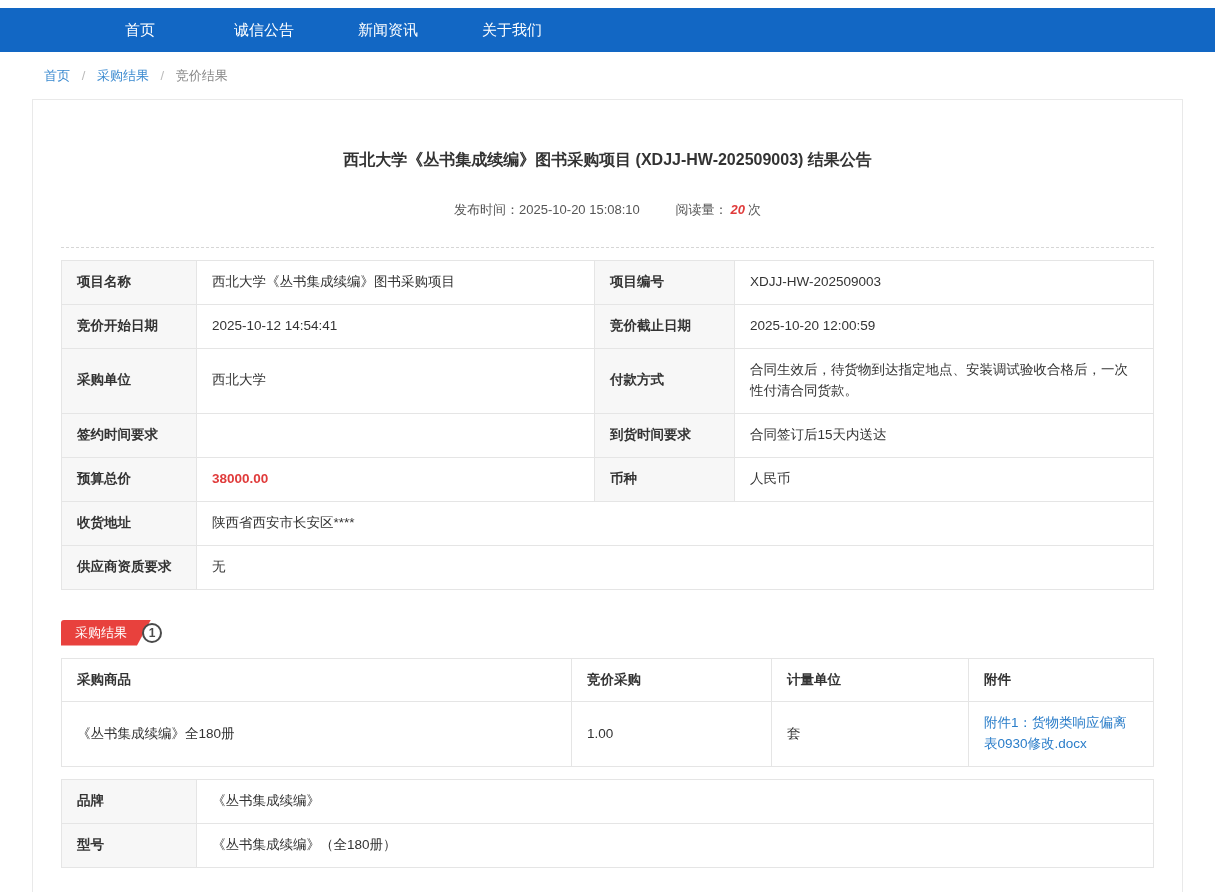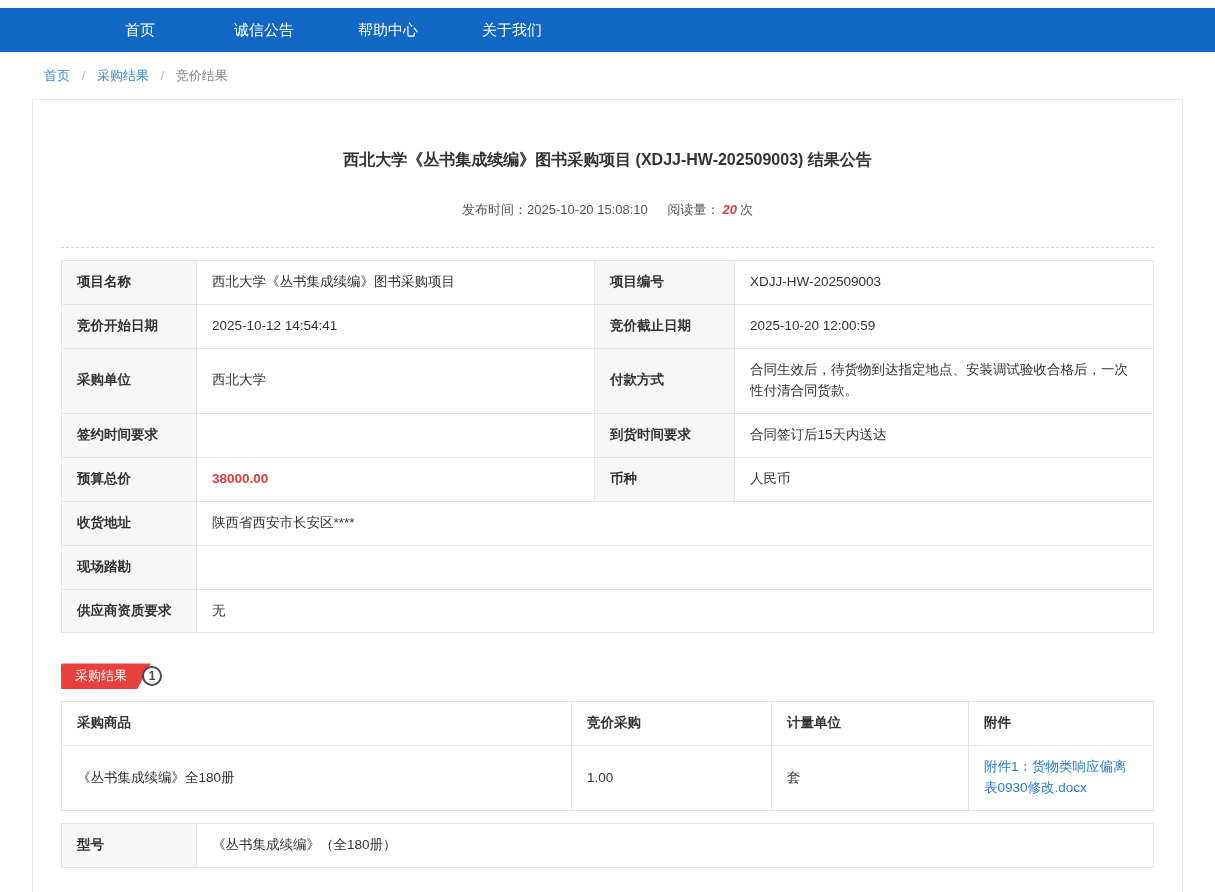--- a/index.html
+++ b/index.html
@@ -57,21 +57,21 @@
     line-height: 1.45;
   }
   .article-meta {
     text-align: center;
     margin-top: 30px;
     padding-bottom: 28px;
     border-bottom: 1px dashed #d6d6d6;
     font-size: 13px;
     color: #555;
   }
-  .meta-group { margin: 0 8px; }
+  .meta-group { margin: 0 16px; }
   .views-count {
     color: #e03b3b;
     font-style: italic;
     font-weight: bold;
     margin: 0 3px;
   }
 
   
   table.grid {
     width: 100%;
@@ -131,21 +131,21 @@
     z-index: 2;
   }
   .detail-table { margin-top: -1px; }
 </style>
 </head>
 <body>
 
 <nav class="topnav">
   <div class="nav-item">首页</div>
   <div class="nav-item">诚信公告</div>
-  <div class="nav-item">帮助中心</div>
+  <div class="nav-item">新闻资讯</div>
   <div class="nav-item">关于我们</div>
 </nav>
 
 <div class="breadcrumb">
   <span class="crumb-link">首页</span>
   <span class="crumb-sep">/</span>
   <span class="crumb-link">采购结果</span>
   <span class="crumb-sep">/</span>
   <span class="crumb-current">竞价结果</span>
 </div>
@@ -199,24 +199,20 @@
         <td class="label">预算总价</td>
         <td><span class="price">38000.00</span></td>
         <td class="label">币种</td>
         <td>人民币</td>
       </tr>
       <tr>
         <td class="label">收货地址</td>
         <td colspan="3">陕西省西安市长安区****</td>
       </tr>
       <tr>
-        <td class="label">现场踏勘</td>
-        <td colspan="3"></td>
-      </tr>
-      <tr>
         <td class="label">供应商资质要求</td>
         <td colspan="3">无</td>
       </tr>
     </tbody>
   </table>
 
   <div class="result-section">
 
     <div class="ribbon-row">
       <div class="ribbon">采购结果</div>
@@ -250,20 +246,24 @@
       </tbody>
     </table>
 
     <table class="grid detail-table">
       <colgroup>
           <col style="width:135px">
           <col>
         </colgroup>
       <tbody>
         <tr>
+          <td class="label">品牌</td>
+          <td>《丛书集成续编》</td>
+        </tr>
+        <tr>
           <td class="label">型号</td>
           <td>《丛书集成续编》（全180册）</td>
         </tr>
 
       </tbody>
     </table>
 
   </div>
 </div>
 

